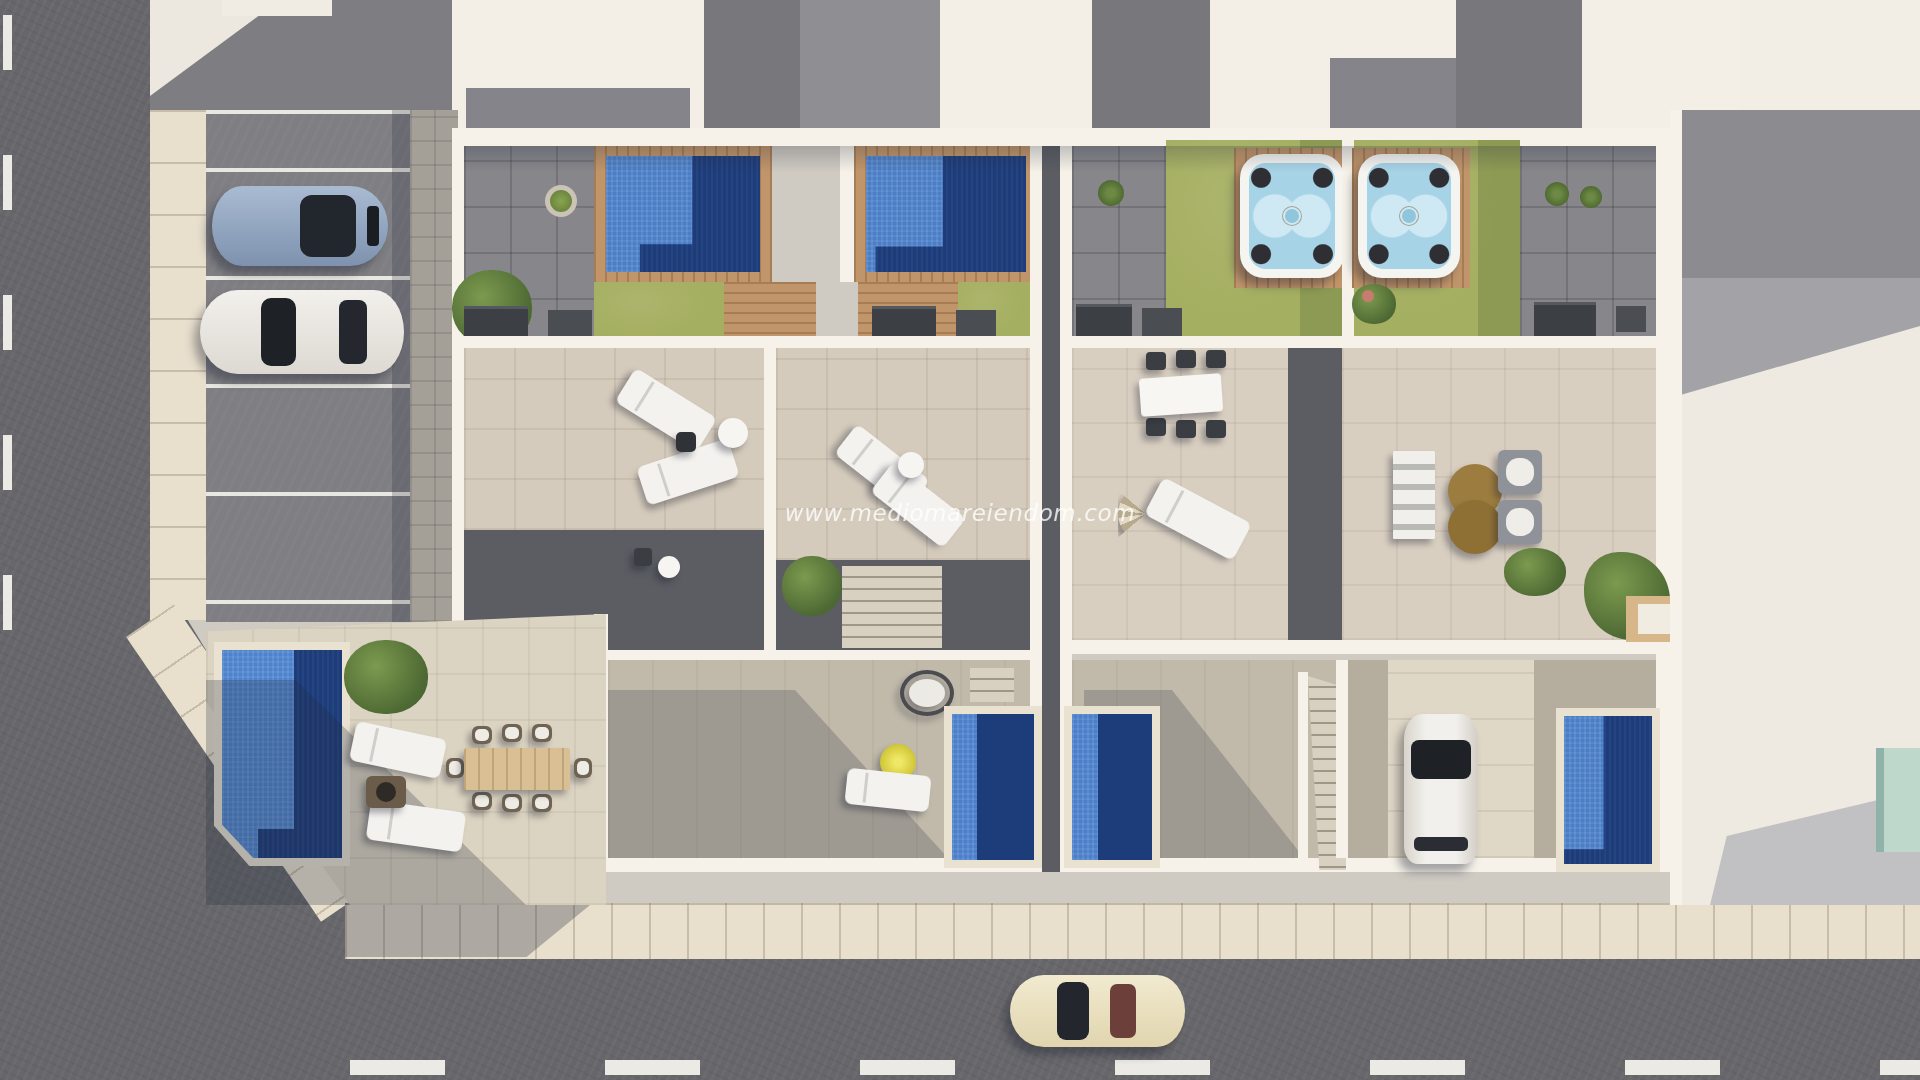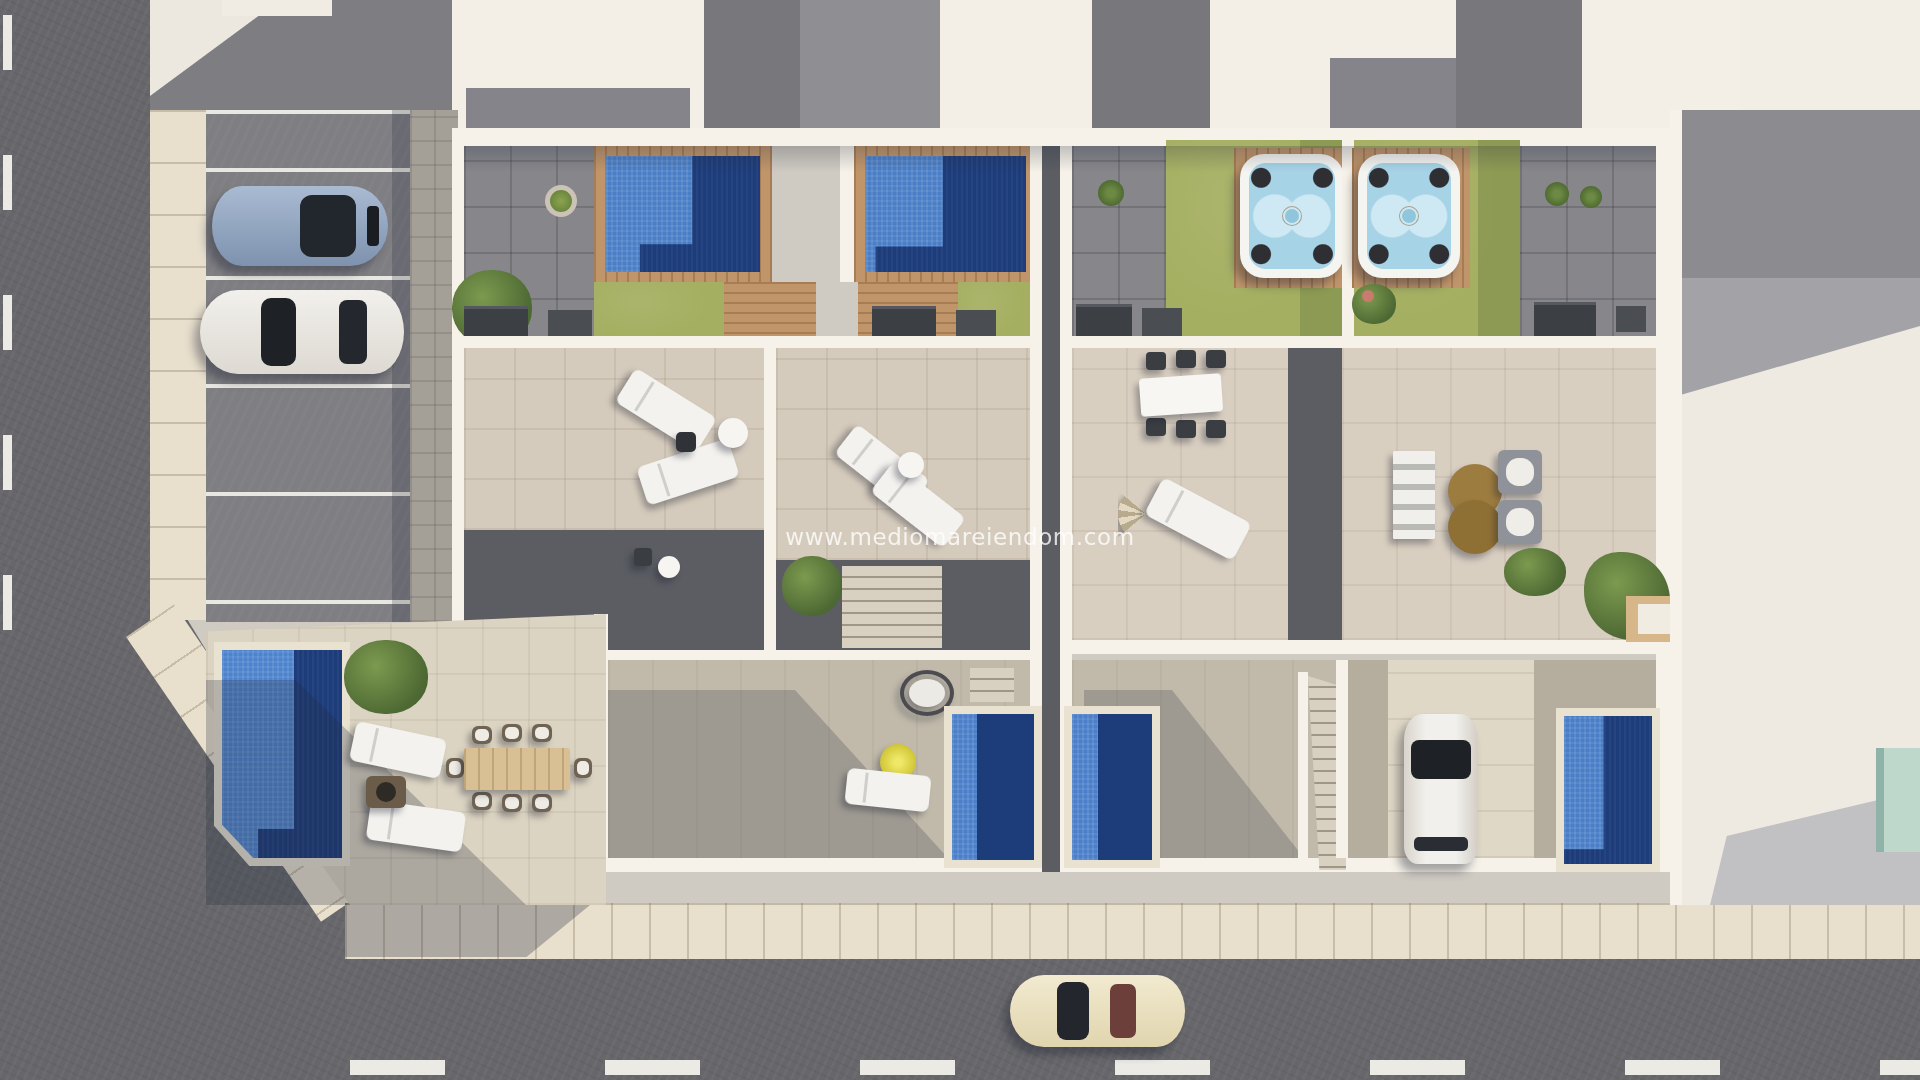--- a/index.html
+++ b/index.html
@@ -265,15 +265,15 @@
 
   <div class="a" style="left:1670px;top:110px;width:250px;height:795px;background:#eeeae1;"></div>
   <div class="a" style="left:1670px;top:110px;width:250px;height:168px;background:#8b8b90;"></div>
   <div class="a" style="left:1670px;top:278px;width:250px;height:120px;background:#a2a2a7;clip-path:polygon(0 0,100% 0,100% 40%,0 100%);"></div>
   <div class="a" style="left:1710px;top:790px;width:210px;height:115px;background:#b9b9bd;clip-path:polygon(8% 40%,100% 0,100% 100%,0 100%);opacity:.85;"></div>
   <div class="a wallw" style="left:1670px;top:110px;width:12px;height:795px;"></div>
   <div class="a" style="left:1876px;top:748px;width:44px;height:104px;background:#bed8cb;border-left:8px solid #8fb3a8;"></div>
 
   <div class="car a ds" id="carCream" style="left:1010px;top:975px;width:175px;height:72px;"></div>
 
-  <div class="a" id="watermark" style="left:50%;top:537px;transform:translate(-50%,-50%);">www.mediomareiendom.com</div>
+  <div class="a" id="watermark" style="left:50%;top:513px;transform:translate(-50%,-50%);font-style:italic;">www.mediomareiendom.com</div>
 
 </div>
 
 </body></html>

